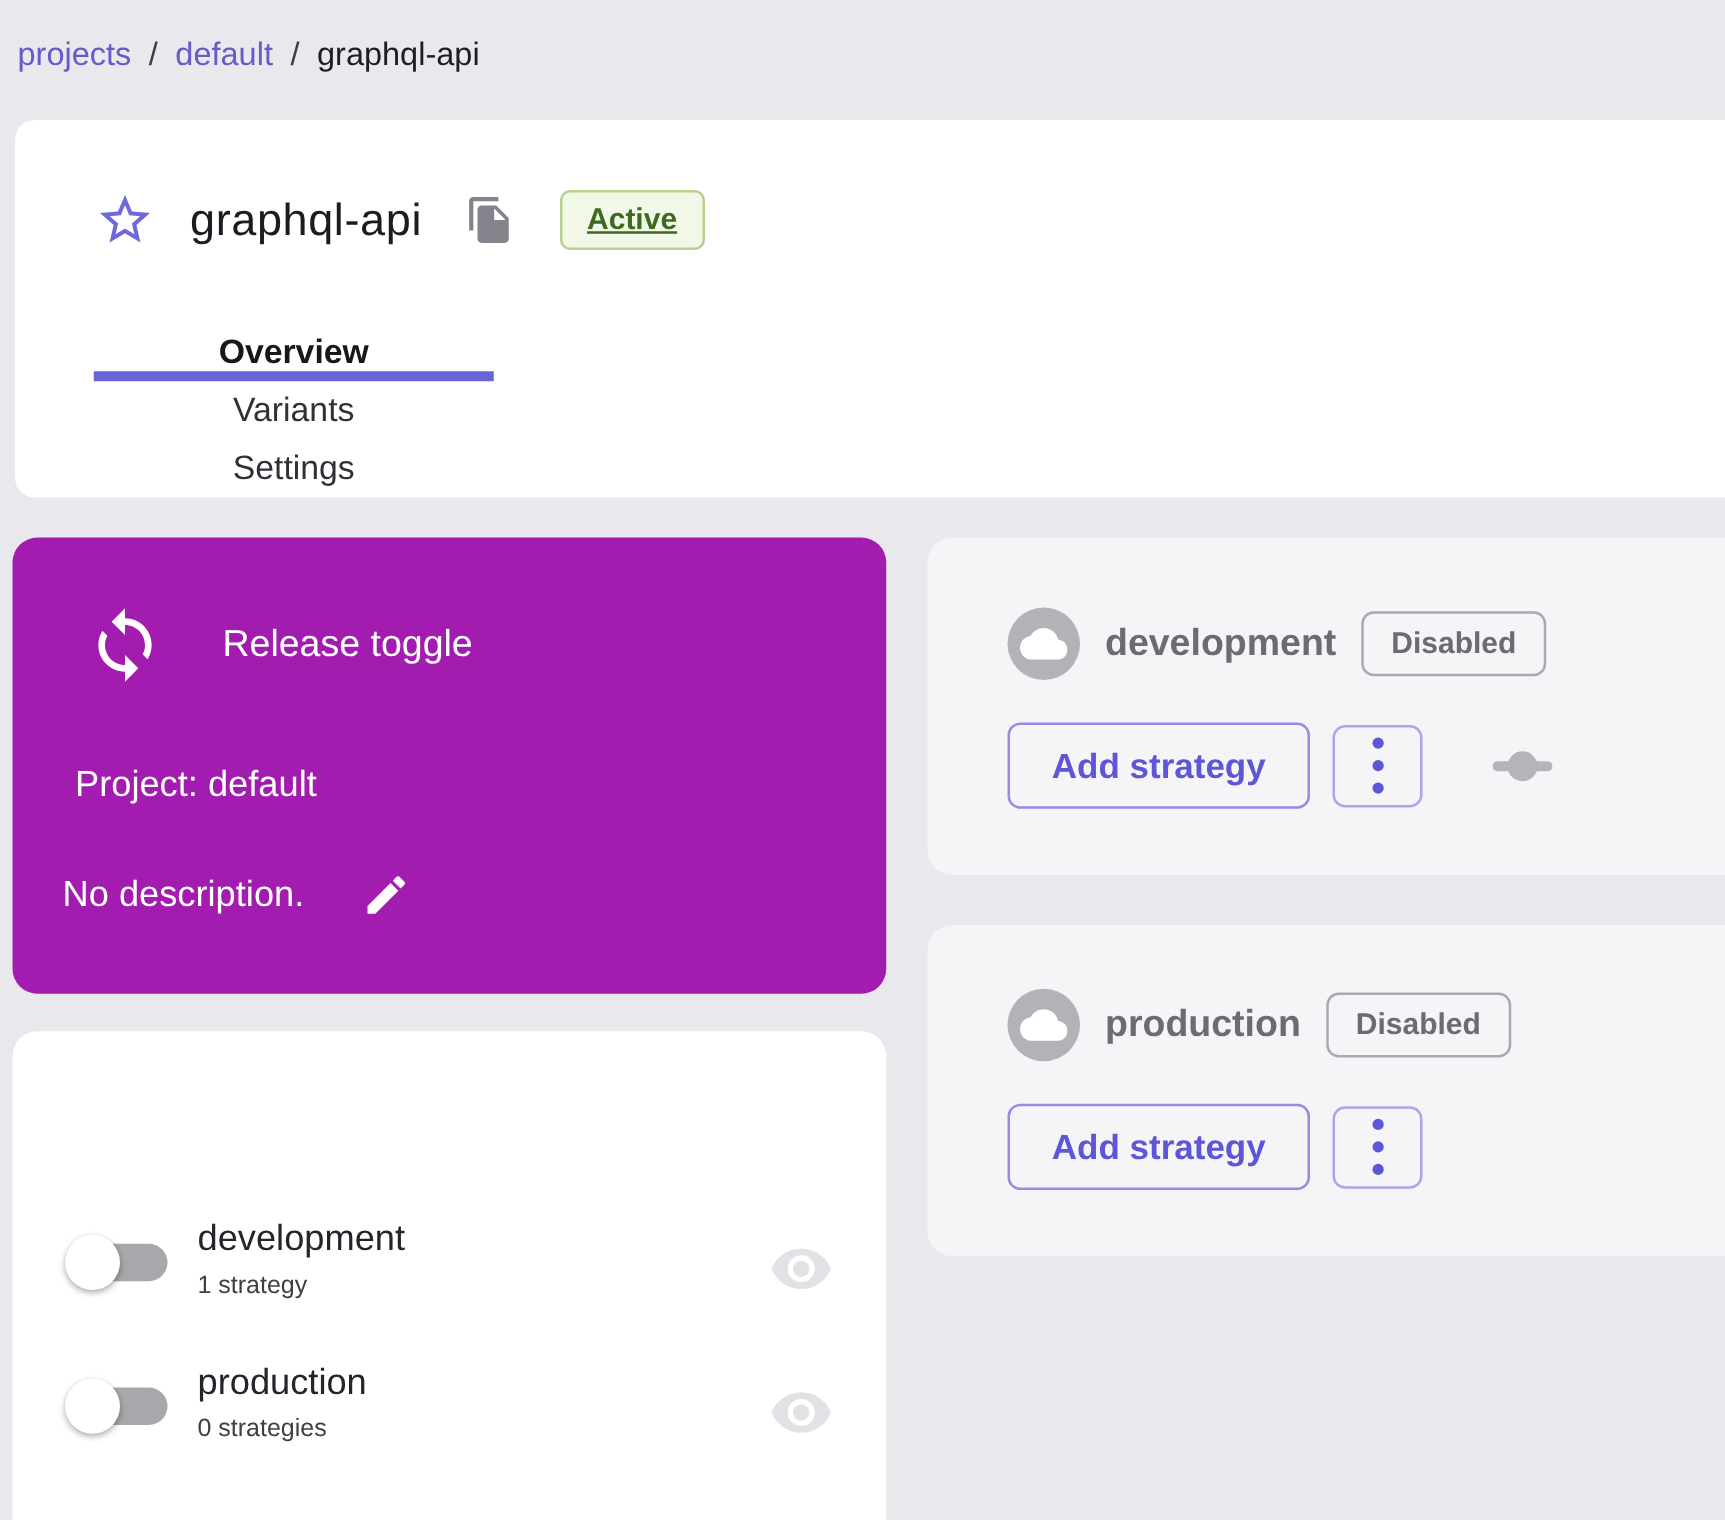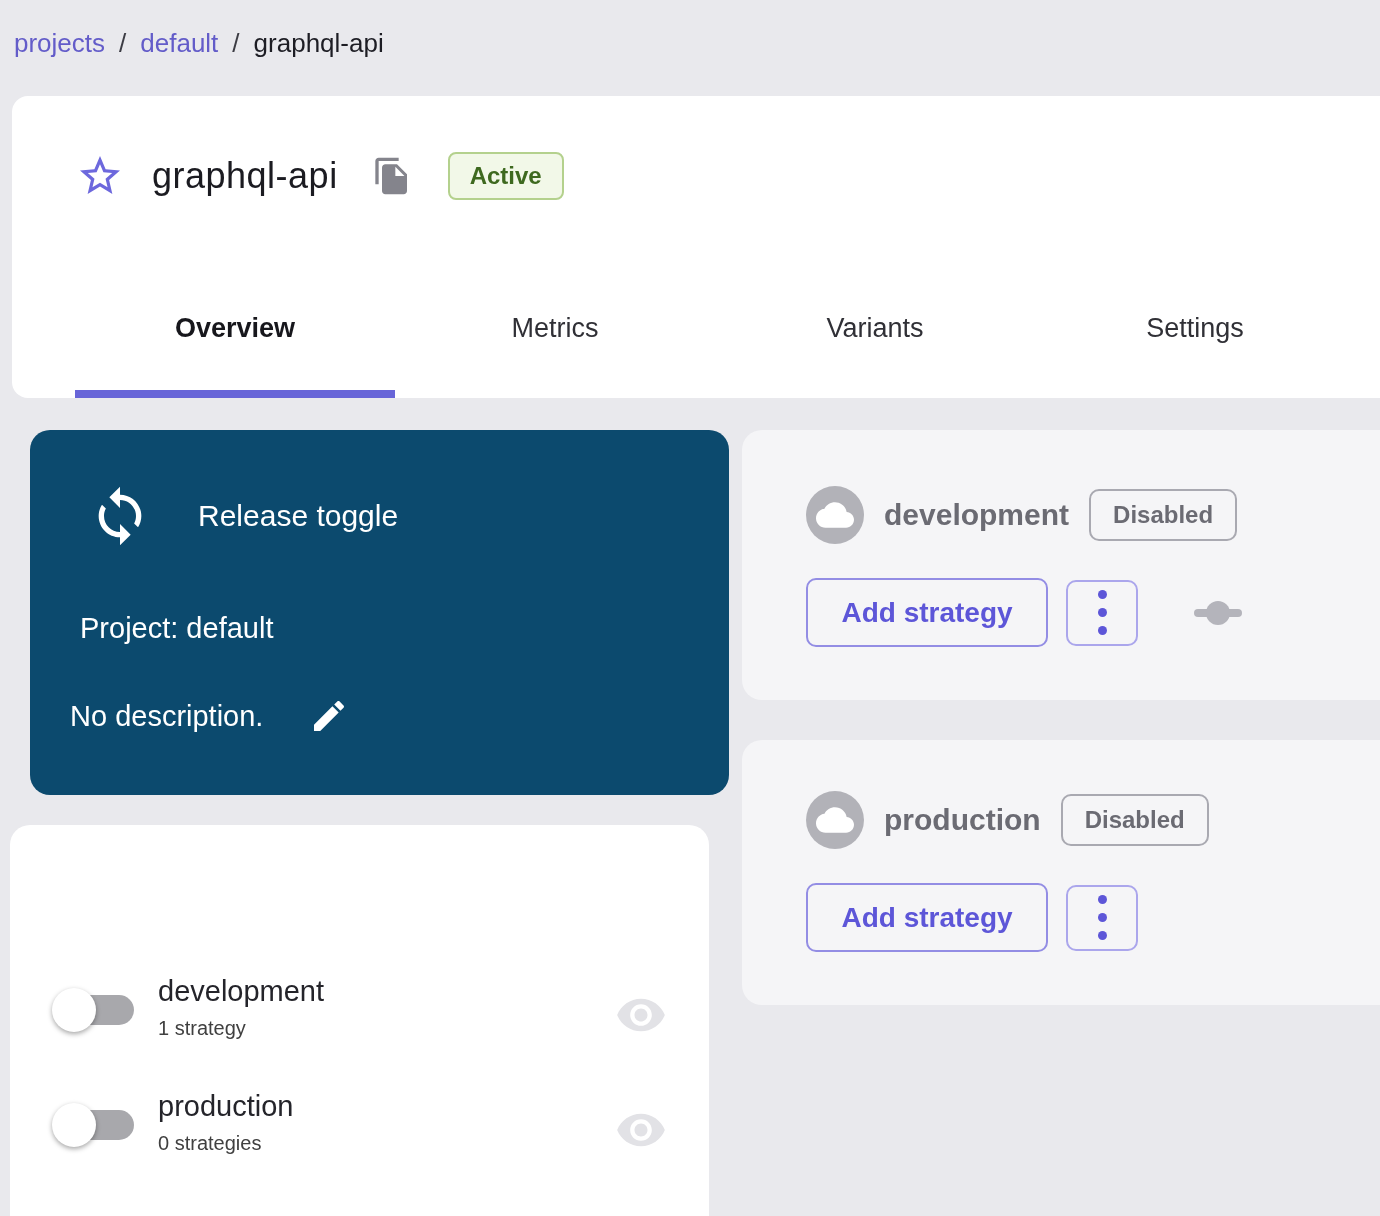--- a/index.html
+++ b/index.html
@@ -31,39 +31,40 @@
     display:flex; align-items:center;
   }
   .star-btn { width:56px; height:56px; display:flex; align-items:center; justify-content:center; }
   .page-title { font-size:36px; font-weight:400; color:#1b1b21; margin-left:24px; letter-spacing:0.5px; }
   .copy-btn { margin-left:34px; display:flex; align-items:center; }
   .badge-active {
     margin-left:36px;
     font-size:24px; font-weight:700; color:#3e691f;
     background:#f2f8e8; border:2px solid #b4d18d; border-radius:8px;
     padding:8px 20px;
+    text-decoration:underline;
   }
   .tabs {
-    position:absolute; left:63px; bottom:0; height:140px; display:flex;
+    position:absolute; left:63px; bottom:0; height:140px; display:flex;flex-direction:column;
   }
   .tab {
     position:relative; width:320px; height:100%;
     display:flex; align-items:center; justify-content:center;
     font-size:27px; color:#303036; cursor:pointer;
   }
   .tab.active { font-weight:700; color:#17171c; }
   .tab.active::after {
     content:""; position:absolute; left:0; bottom:0;
     width:100%; height:8px; background:#6865d8;
   }
 
   
   .toggle-card {
     position:absolute; left:10px; top:430px; width:699px; height:365px;
-    background:#0c4a6e; border-radius:20px; color:#ffffff;margin-left:20px;
+    background:#a21caf; border-radius:20px; color:#ffffff;
   }
   .tc-head { position:absolute; left:58px; top:54px; display:flex; align-items:center; gap:46px; }
   .tc-type { font-size:30px; }
   .tc-project { position:absolute; left:50px; top:182px; font-size:29px; }
   .tc-desc { position:absolute; left:40px; top:266px; display:flex; align-items:center; gap:46px; }
   .tc-desc span { font-size:29px; }
 
   
   .env-panel {
     position:absolute; left:10px; top:825px; width:699px; height:470px;
@@ -152,23 +153,20 @@
         <path d="M16 1H4c-1.1 0-2 .9-2 2v14h2V3h12V1zm-1 4l6 6v10c0 1.1-.9 2-2 2H7.99C6.89 23 6 22.1 6 21l.01-14c0-1.1.89-2 1.99-2h7zm-1 7h5.5L14 6.5V12z"></path>
       </svg>
     </button>
     <span class="badge-active">Active</span>
   </div>
   <div class="tabs">
     <div class="tab active">
         <span>Overview</span>
       </div>
     <div class="tab">
-        <span>Metrics</span>
-      </div>
-    <div class="tab">
         <span>Variants</span>
       </div>
     <div class="tab">
         <span>Settings</span>
       </div>
   </div>
 </section>
 
 <section class="toggle-card">
   <div class="tc-head">

